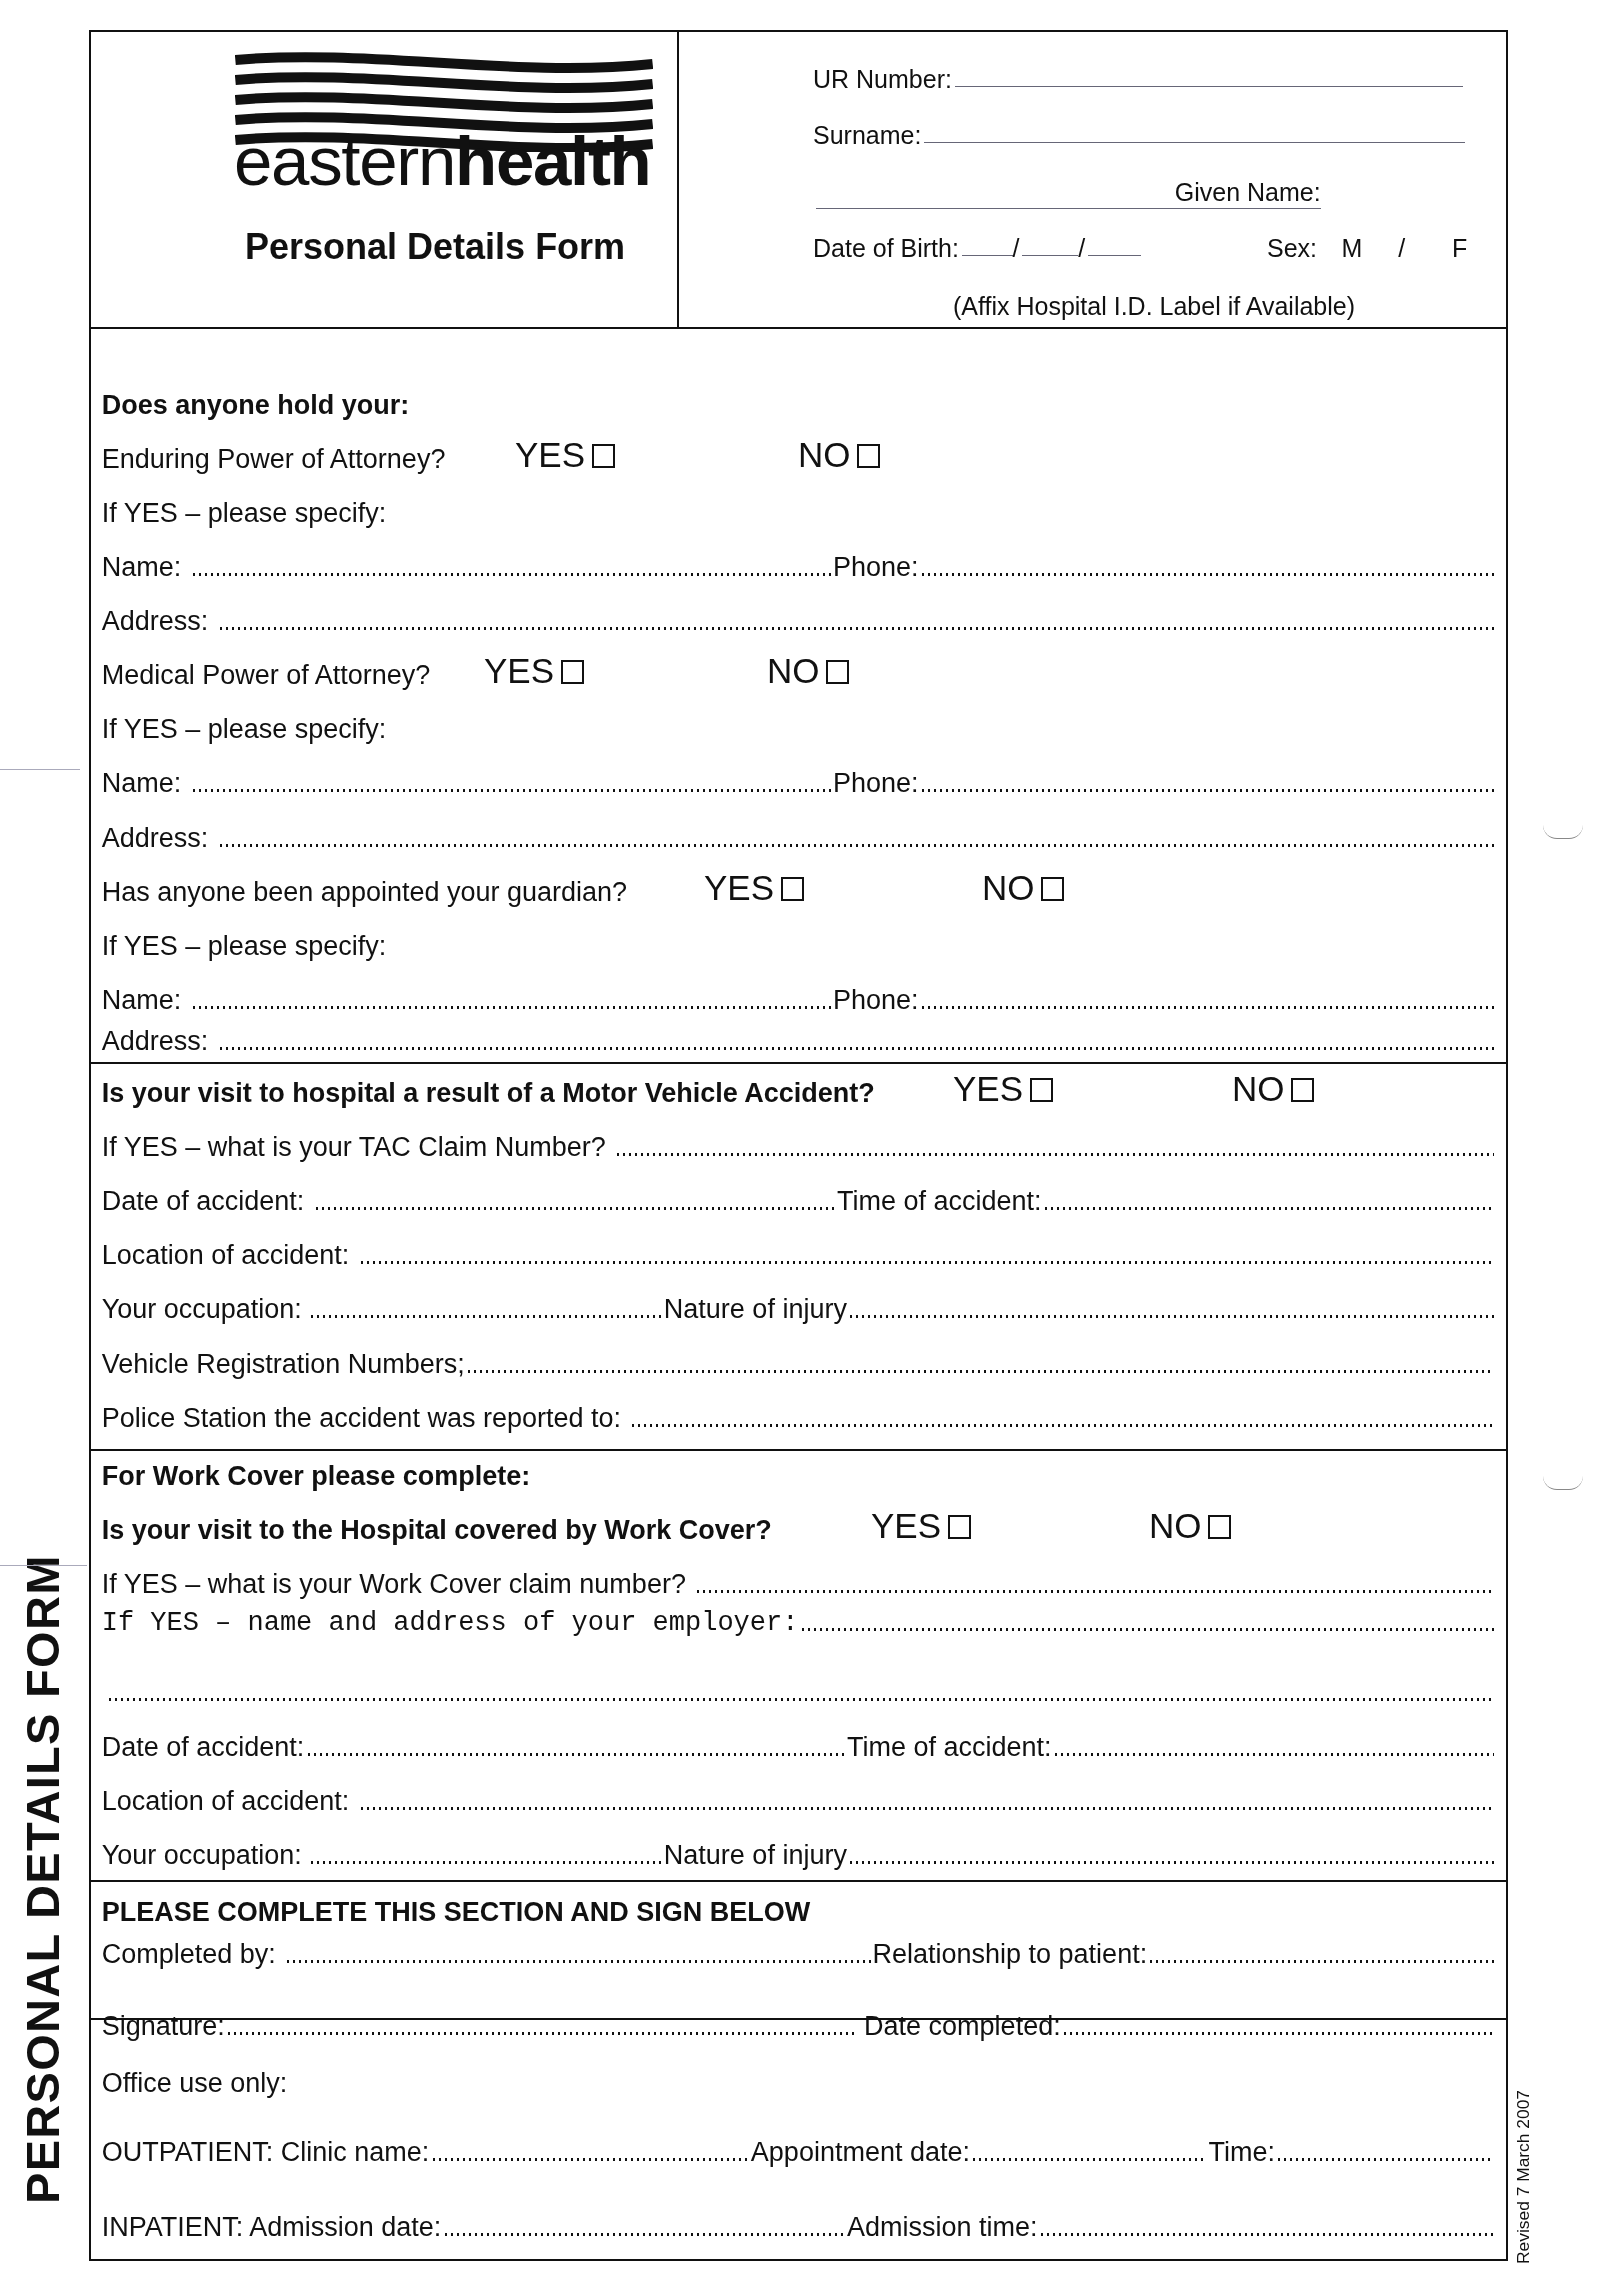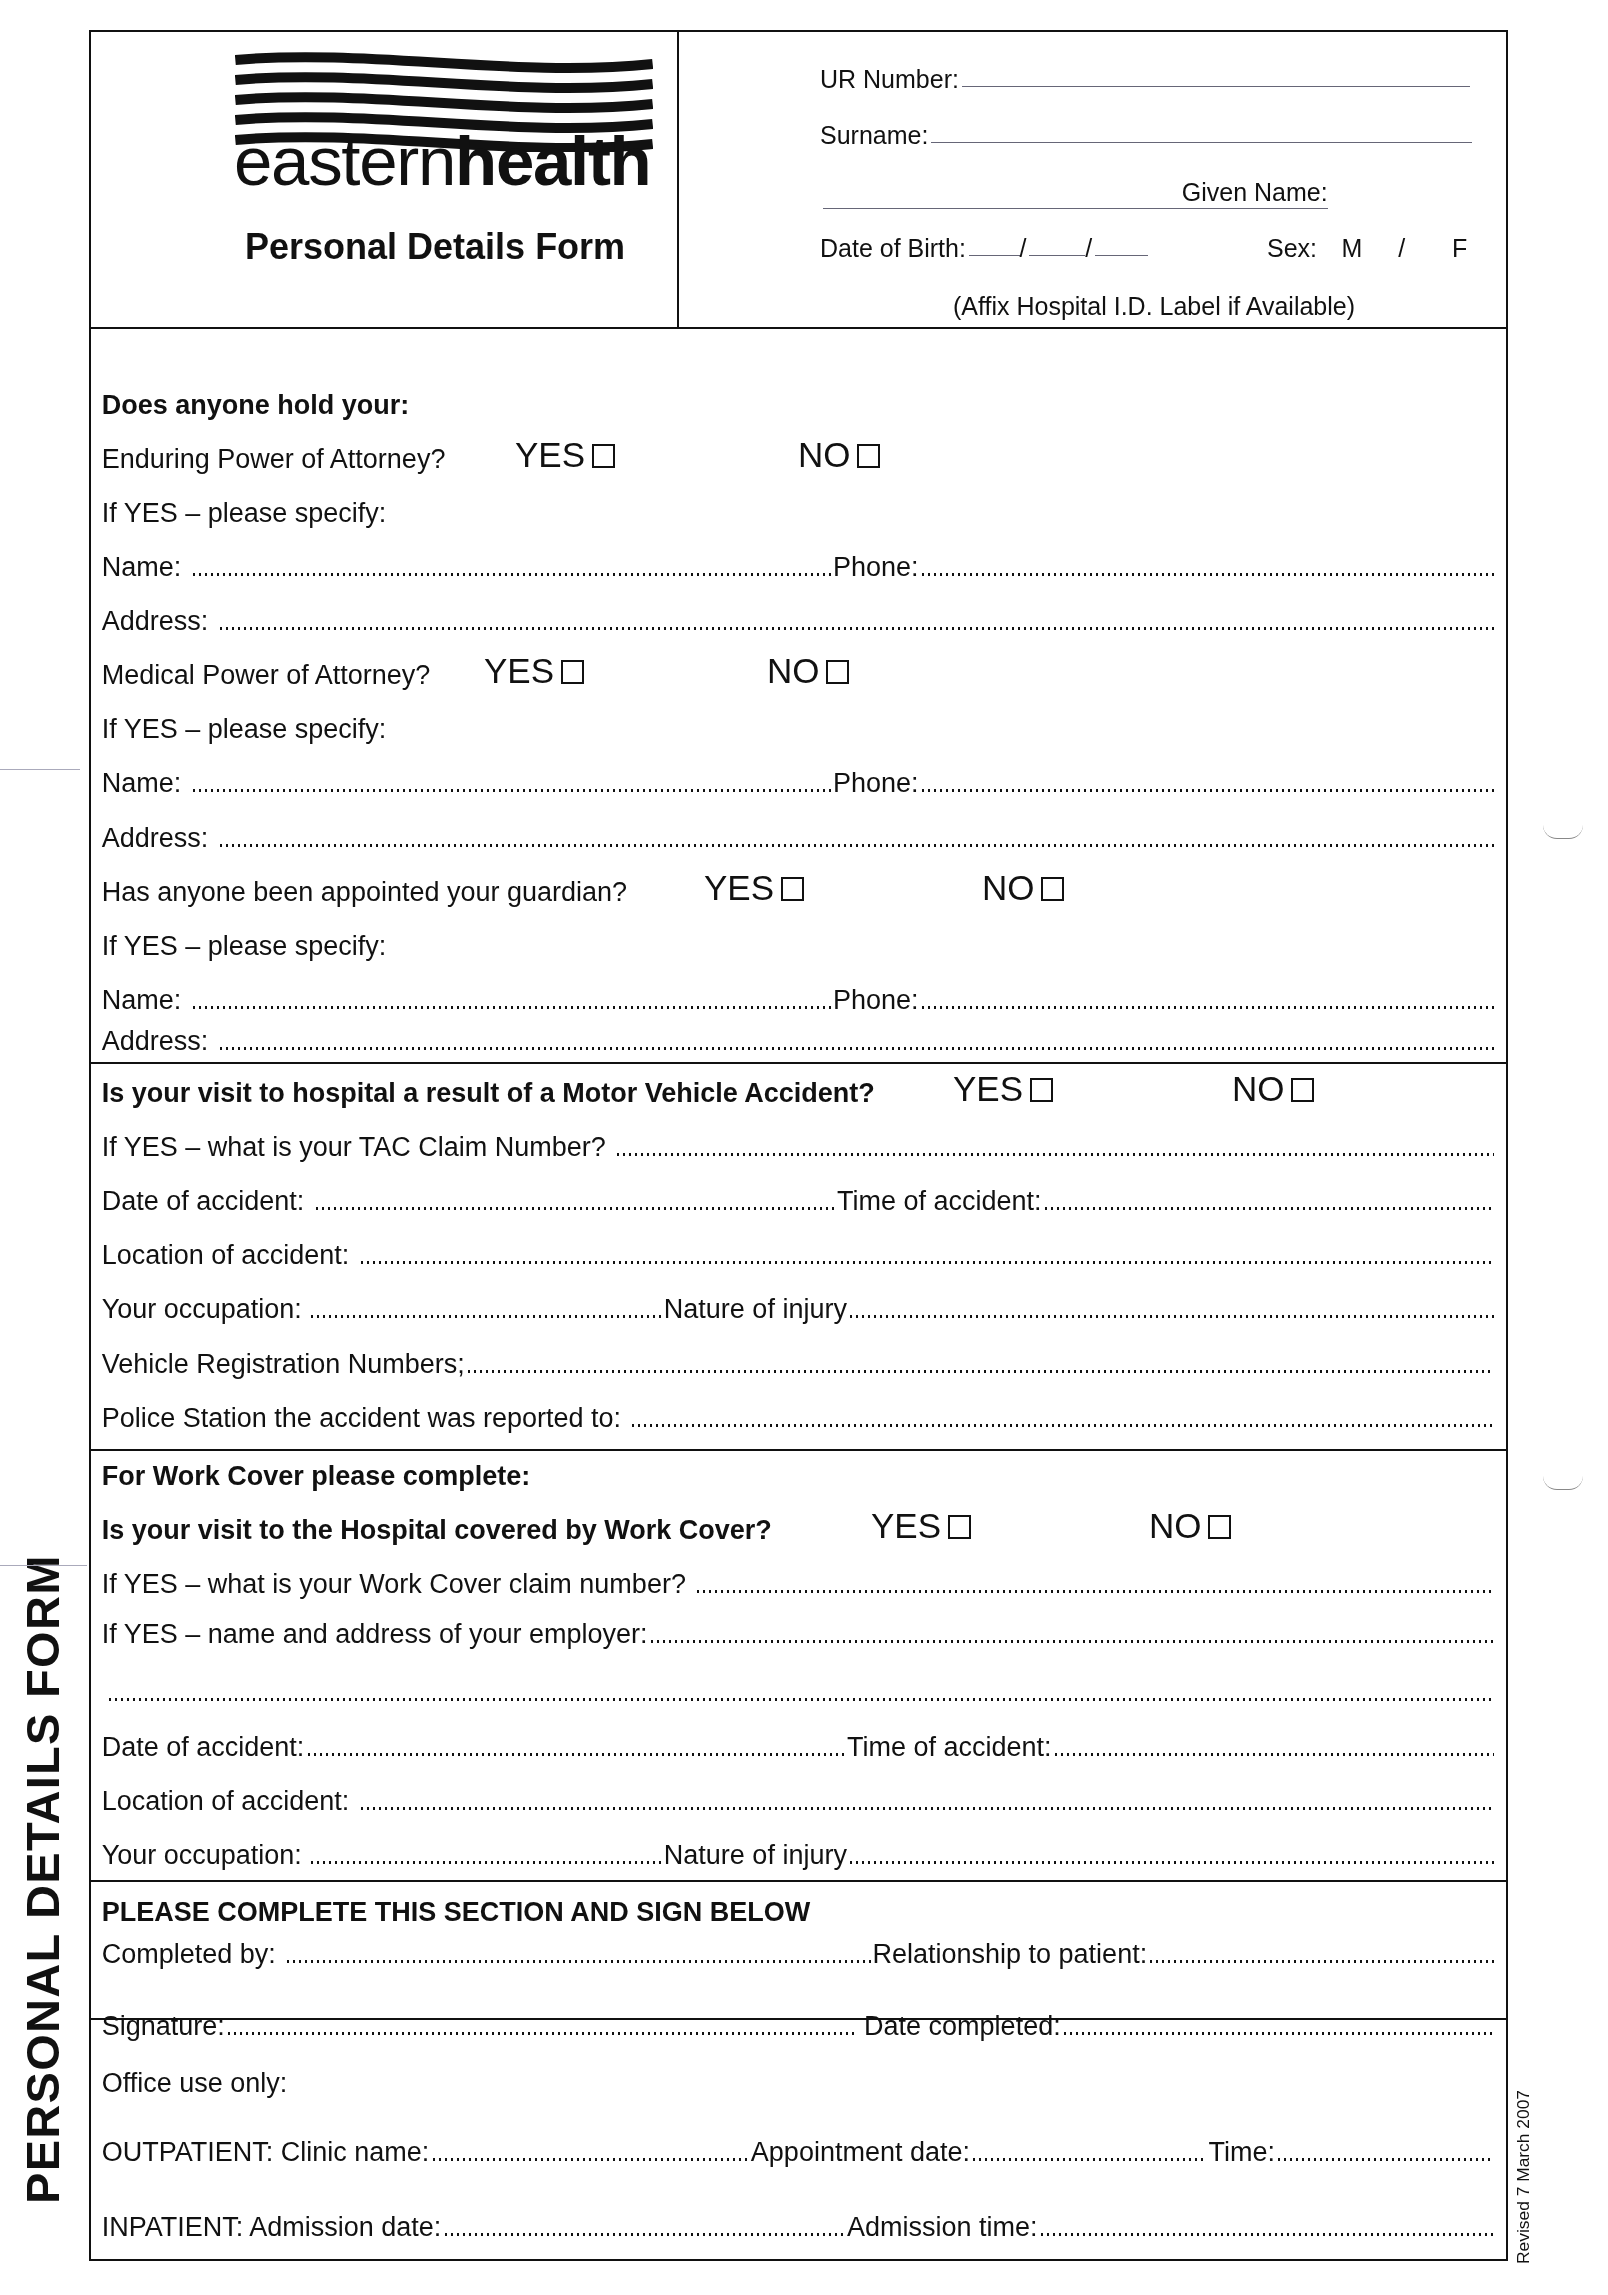--- a/index.html
+++ b/index.html
@@ -7,21 +7,21 @@
          font-family:"Liberation Sans", sans-serif; color:#111; }
   .form { position:absolute; left:89px; top:30px; width:1419px; height:2231px;
           border:2.7px solid #111; box-sizing:border-box; }
   .hdr { position:absolute; left:0; top:0; width:100%; height:297px; border-bottom:2.7px solid #111; box-sizing:border-box; }
   .hdr-left { position:absolute; left:0; top:0; width:588px; height:100%; border-right:2.7px solid #111; box-sizing:border-box; }
   .logo-waves { position:absolute; left:144px; top:20px; width:418px; height:100px; }
   .logo-text { position:absolute; left:143px; top:90px; font-size:69px; letter-spacing:-1.3px; white-space:nowrap; }
   .logo-text b { font-weight:700; }
   .form-title { position:absolute; left:154px; top:194px; font-size:36px; font-weight:700; white-space:nowrap; }
   .hdr-right { position:absolute; left:708px; top:0; right:0; height:100%; font-size:25px; }
-  .hr-row { position:absolute; left:21px; white-space:nowrap; display:flex; align-items:flex-end; }
+  .hr-row { position:absolute; left:14px; white-space:nowrap; display:flex; align-items:flex-end; }
   .uline { display:inline-block; border-bottom:1.3px solid #667; height:0.7px; margin-left:2.7px; margin-bottom:6.7px; }
   .sex { position:absolute; white-space:nowrap; }
   .affix { position:absolute; left:154px; top:260px; white-space:nowrap; font-size:25px; }
 
   .sec { position:absolute; left:0; width:100%; border-bottom:2.7px solid #111; box-sizing:border-box; }
   .row { position:absolute; left:10.7px; right:10.7px; height:33px; font-size:27px; white-space:nowrap; display:flex; align-items:flex-end; }
   .row .lbl { flex:0 0 auto; }
   .row .bold { font-weight:700; }
   .dots { flex:1 1 auto; height:6.7px; margin:0 1.3px 5.3px 1.3px;
           background-image: radial-gradient(circle, #111 1.1px, transparent 1.2px);
@@ -230,21 +230,21 @@
         <span class="cb"></span>
     </div>
     <div class="yn" style="left:1058px;top:62px;height:33px;">
       <span>NO</span>
         <span class="cb"></span>
     </div>
     <div class="row" style="top:116px;">
       <span class="lbl">If YES – what is your Work Cover claim number?</span>
       <span class="dots" style="margin-left:9.4px;"></span>
     </div>
-    <div class="row" style="top:166px;">
+    <div class="row" style="top:154px;font-family:Liberation Mono, monospace;">
       <span class="lbl">If YES – name and address of your employer:</span>
       <span class="dots"></span>
     </div>
     <div class="row" style="top:224px;">
       <span class="dots" style="margin-left:5.3px;"></span>
     </div>
     <div class="row" style="top:279px;">
       <span class="lbl">Date of accident:</span>
       <span class="dots fixed" style="width:540px;"></span>
       <span class="lbl">Time of accident:</span>

